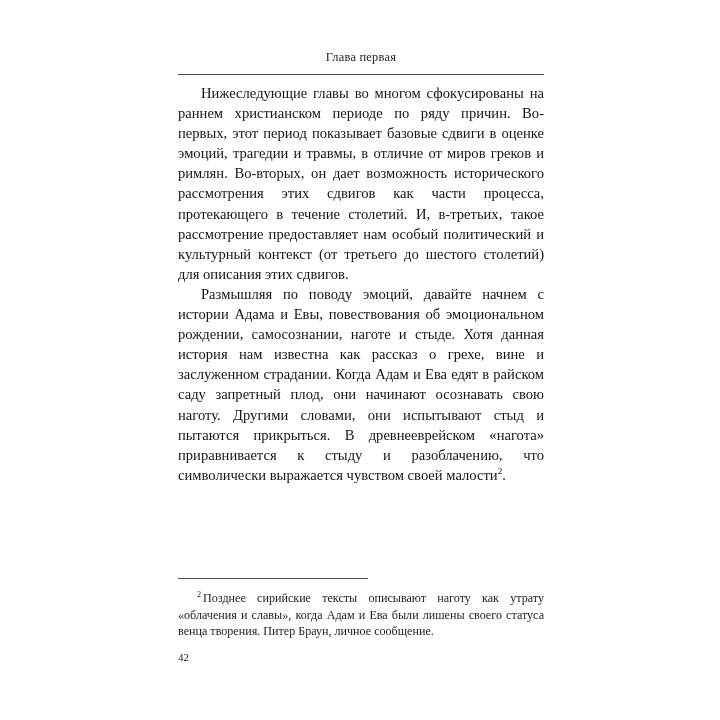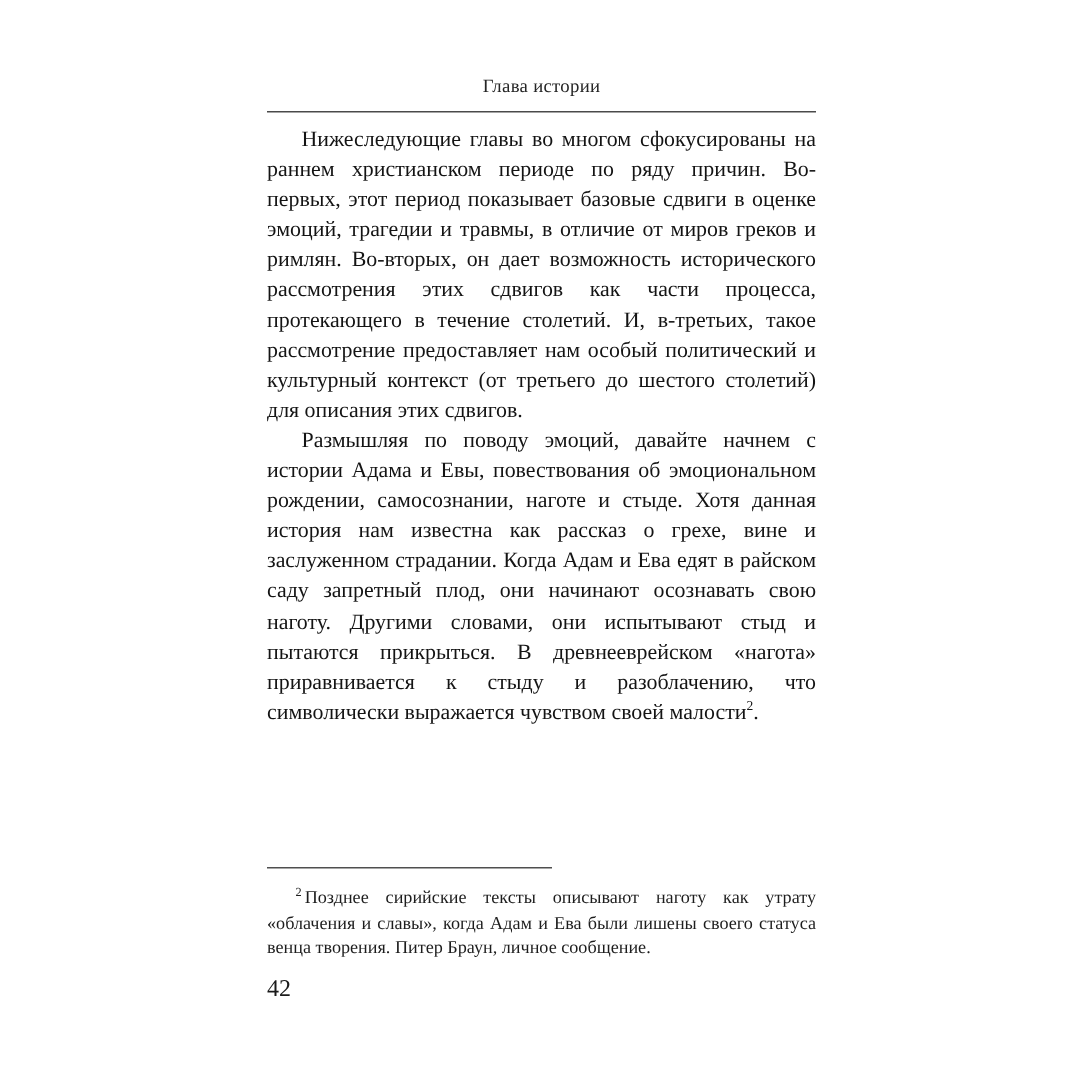--- a/index.html
+++ b/index.html
@@ -90,33 +90,33 @@
     vertical-align: super;
     line-height: 0;
     margin-right: 2px;
   }
 
   
   .folio {
     position: absolute;
     left: 178px;
     top: 652px;
-    font-size: 16px;
+    font-size: 11px;
     color: #1a1a1a;
     line-height: 1;
   }
 </style>
 </head>
 <body>
 
 <div class="page">
 
   <div class="content">
 
-    <div class="running-head">Глава истории</div>
+    <div class="running-head">Глава первая</div>
 
     <hr class="head-rule">
 
     <div class="body-text">
 
       <p class="para">Нижеследующие главы во многом сфокусированы на раннем христианском периоде по ряду причин. Во-первых, этот период показывает базовые сдвиги в оценке эмоций, трагедии и травмы, в отличие от миров греков и римлян. Во-вторых, он дает возможность исторического рассмотрения этих сдвигов как части процесса, протекающего в течение столетий. И, в-третьих, такое рассмотрение предоставляет нам особый политический и культурный контекст (от третьего до шестого столетий) для описания этих сдвигов.</p>
 
       <p class="para"><span>Размышляя по поводу эмоций, давайте начнем с истории Адама и Евы, повествования об эмоциональном рождении, самосознании, наготе и стыде. Хотя данная история нам известна как рассказ о грехе, вине и заслуженном страдании. Когда Адам и Ева едят в райском саду запретный плод, они начинают осознавать свою наготу. Другими словами, они испытывают стыд и пытаются прикрыться. В древнееврейском «нагота» приравнивается к стыду и разоблачению, что символически выражается чувством своей малости</span><sup class="fn-ref">2</sup>.</p>
 
 

